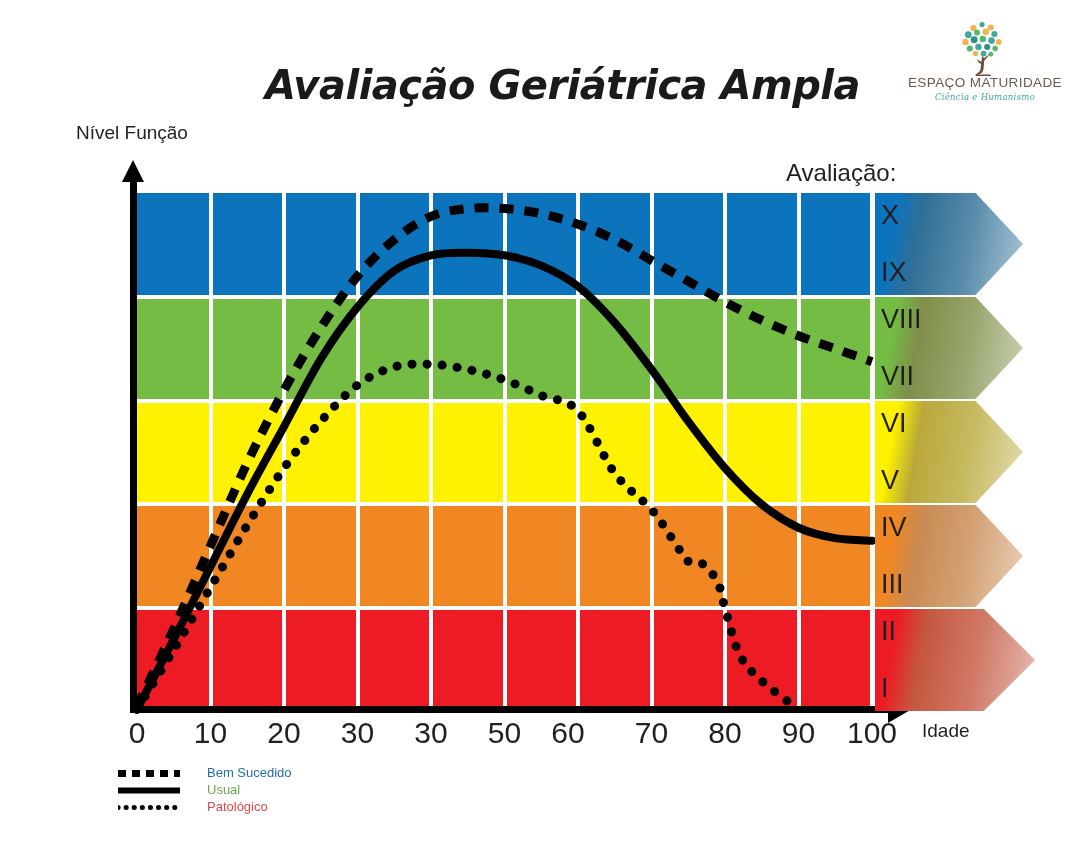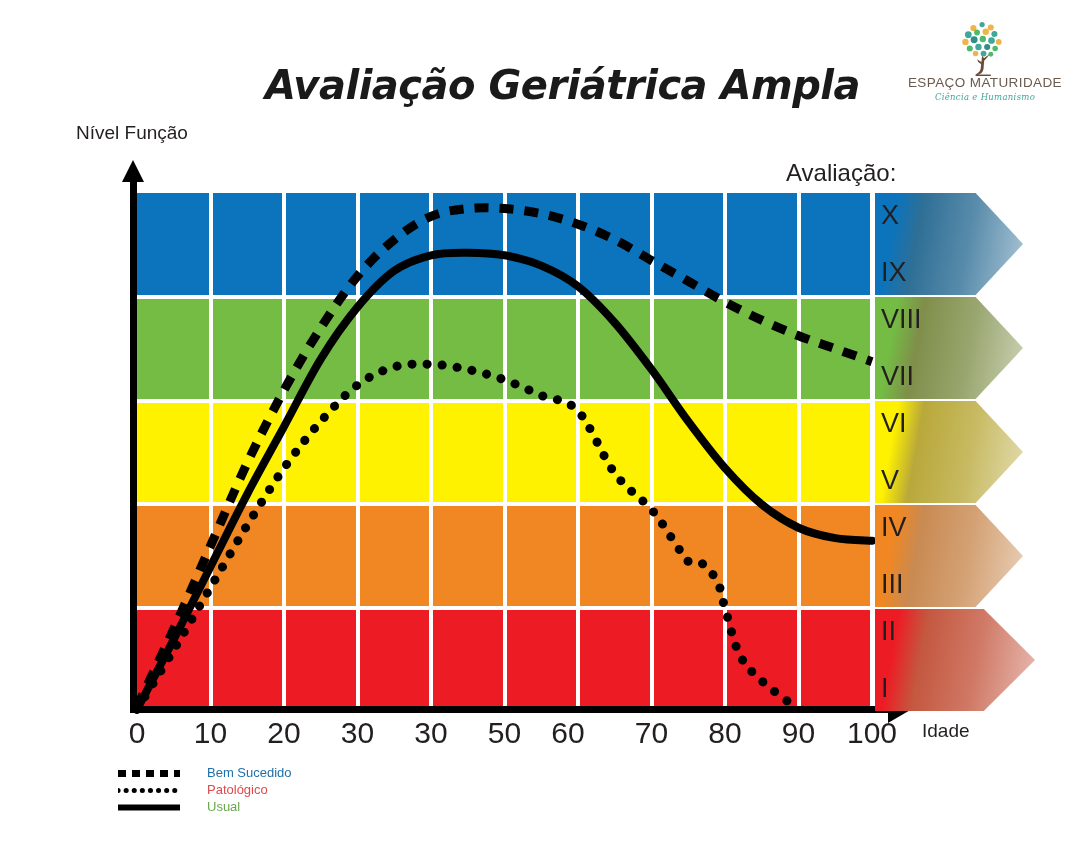--- a/index.html
+++ b/index.html
@@ -352,25 +352,25 @@
 
   <div id="legend">
       <div class="legend-row">
         <div class="legend-swatch"><svg width="62" height="13" viewBox="0 0 62 13">
             <line x1="0" y1="6.5" x2="62" y2="6.5" stroke="#000" stroke-width="7" stroke-dasharray="8 6"></line>
           </svg></div>
         <div class="legend-text" style="color: rgb(31, 111, 168);">Bem Sucedido</div>
       </div>
       <div class="legend-row">
         <div class="legend-swatch"><svg width="62" height="13" viewBox="0 0 62 13">
+            <line x1="0" y1="6.5" x2="62" y2="6.5" stroke="#000" stroke-width="6"></line>
+          </svg></div>
+        <div class="legend-text" style="color: rgb(106, 168, 79);">Usual</div>
+      </div>
+      <div class="legend-row">
+        <div class="legend-swatch"><svg width="62" height="13" viewBox="0 0 62 13">
             <line x1="0" y1="6.5" x2="62" y2="6.5" stroke="#000" stroke-width="5" stroke-linecap="round" stroke-dasharray="0.1 8"></line>
           </svg></div>
         <div class="legend-text" style="color: rgb(224, 74, 74);">Patológico</div>
       </div>
-      <div class="legend-row">
-        <div class="legend-swatch"><svg width="62" height="13" viewBox="0 0 62 13">
-            <line x1="0" y1="6.5" x2="62" y2="6.5" stroke="#000" stroke-width="6"></line>
-          </svg></div>
-        <div class="legend-text" style="color: rgb(106, 168, 79);">Usual</div>
-      </div>
     </div>
 
 </div>
 
 </body></html>

